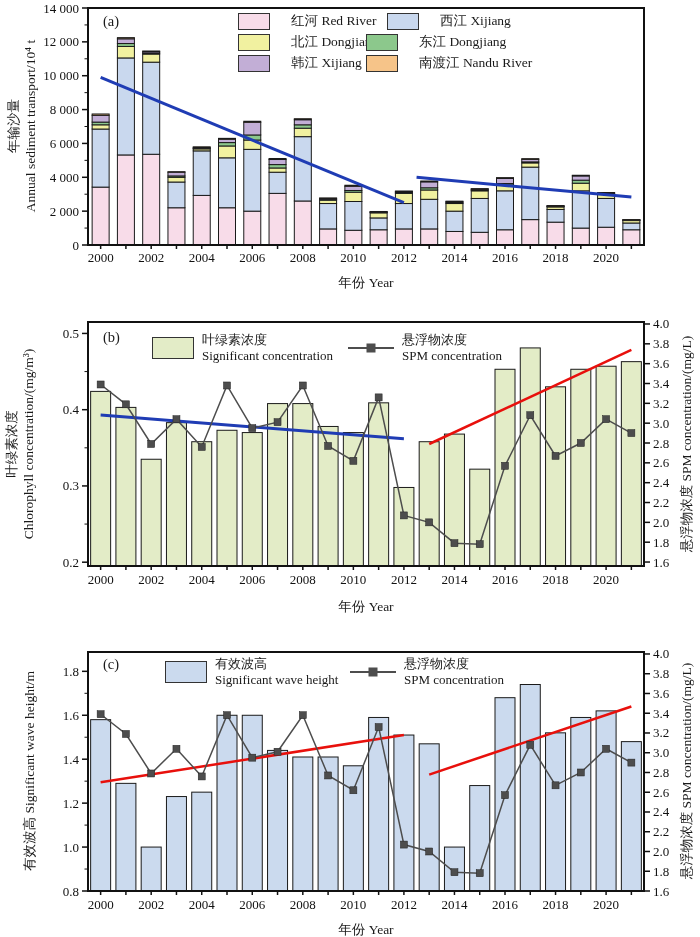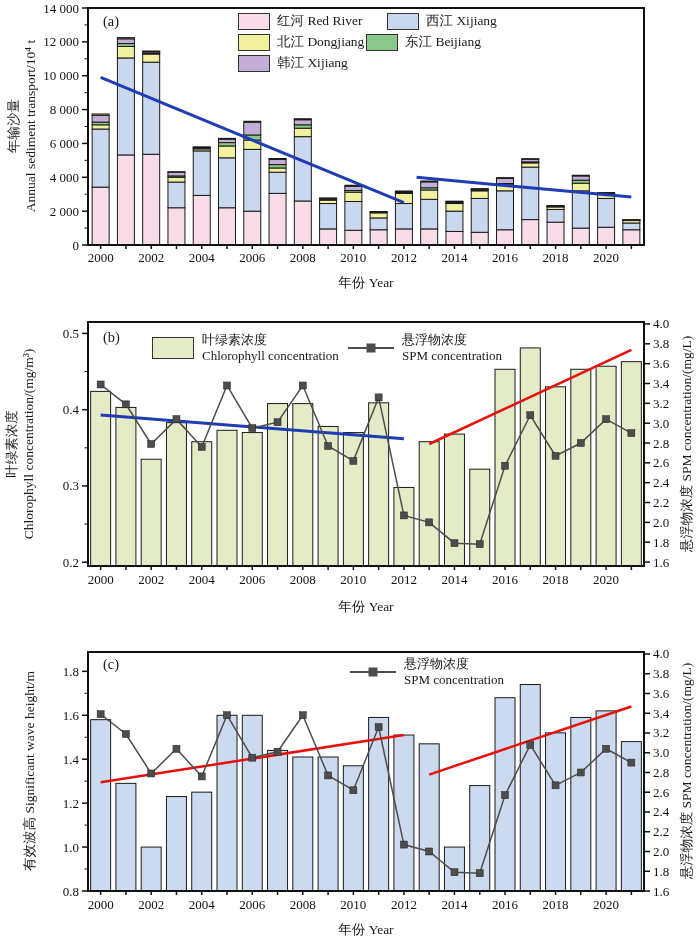--- a/index.html
+++ b/index.html
@@ -3,21 +3,21 @@
 <meta charset="utf-8">
 <style>
   html,body{margin:0;padding:0;background:#fff;}
   body{width:700px;height:937px;font-family:"Liberation Serif","DejaVu Serif",serif;color:#1a1a1a;}
   #fig{position:relative;width:700px;height:937px;overflow:hidden;background:#fff;}
   svg{position:absolute;left:0;overflow:visible;}
   .pletter{position:absolute;font-size:14.5px;}
   .vlabel{position:absolute;transform:translate(-50%,-50%) rotate(-90deg);white-space:nowrap;
           text-align:center;font-size:13.5px;line-height:16.5px;}
   .xtitle{position:absolute;transform:translateX(-50%);font-size:13.5px;}
-  .leg-item{position:absolute;display:flex;align-items:center;gap:7px;font-size:13.5px;white-space:nowrap;}
+  .leg-item{position:absolute;display:flex;align-items:center;gap:21px;font-size:13.5px;white-space:nowrap;}
   .sw{width:30px;height:15px;border:1.6px solid #333;flex:0 0 auto;}
   .leg-item2{position:absolute;display:flex;align-items:center;gap:8px;font-size:13px;line-height:15.5px;white-space:nowrap;}
   .sw2{width:40px;height:20px;border:1.6px solid #333;flex:0 0 auto;}
   .leg-line{position:relative;width:46px;height:2px;background:#4d4d4d;flex:0 0 auto;}
   .leg-sq{position:absolute;left:50%;top:50%;transform:translate(-50%,-50%);width:9px;height:9px;background:#4d4d4d;}
 </style>
 </head>
 <body>
 
 <div id="fig">
@@ -59,40 +59,51 @@
   <div class="leg-item" style="left:238px;top:54px">
     <span class="sw" style="background: rgb(194, 174, 214);"></span>
     <span>韩江 Xijiang</span>
   </div>
   <div class="leg-item" style="left:387px;top:12px">
     <span class="sw" style="background: rgb(201, 216, 238);"></span>
     <span>西江 Xijiang</span>
   </div>
   <div class="leg-item" style="left:366px;top:33px">
     <span class="sw" style="background: rgb(140, 200, 140);"></span>
-    <span>东江 Beijiang</span>
+    <span>东江 Dongjiang</span>
+  </div>
+  <div class="leg-item" style="left:366px;top:54px">
+    <span class="sw" style="background: rgb(246, 196, 137);"></span>
+    <span>南渡江 Nandu River</span>
   </div>
 
   <div class="leg-item2" style="left:152px;top:332px">
     <span class="sw2" style="background: rgb(227, 236, 199);"></span>
     <span>
       <div>叶绿素浓度</div>
-      <div>Chlorophyll concentration</div>
+      <div>Significant concentration</div>
     </span>
   </div>
   <div class="leg-item2" style="left:348px;top:332px">
     <span class="leg-line">
         <span class="leg-sq"></span>
       </span>
     <span>
       <div>悬浮物浓度</div>
       <div>SPM concentration</div>
     </span>
   </div>
 
+  <div class="leg-item2" style="left:165px;top:656px">
+    <span class="sw2" style="background: rgb(203, 218, 238);"></span>
+    <span>
+      <div>有效波高</div>
+      <div>Significant wave height</div>
+    </span>
+  </div>
   <div class="leg-item2" style="left:350px;top:656px">
     <span class="leg-line">
         <span class="leg-sq"></span>
       </span>
     <span>
       <div>悬浮物浓度</div>
       <div>SPM concentration</div>
     </span>
   </div>
 

